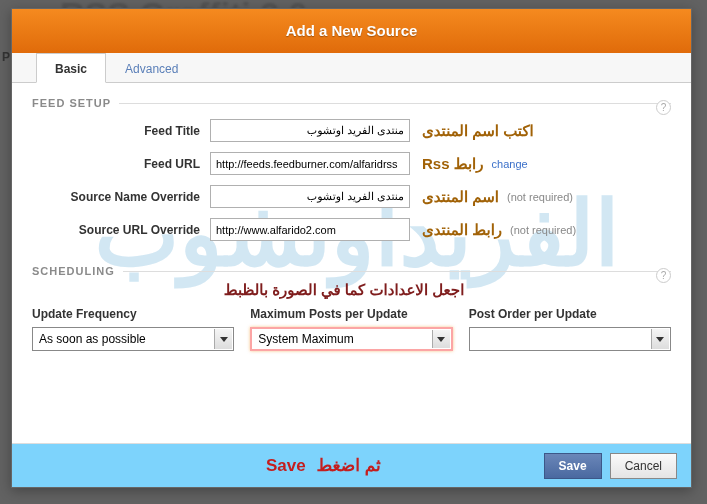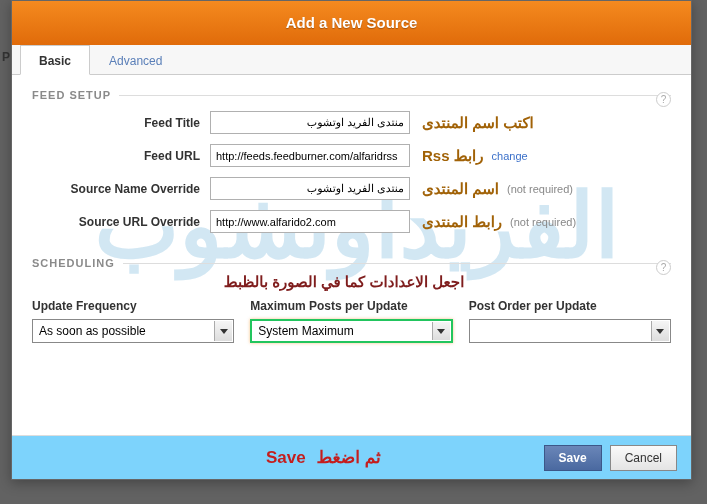--- a/index.html
+++ b/index.html
@@ -1,24 +1,24 @@
 <!DOCTYPE html>
 <html><head>
 <meta charset="utf-8">
 <style>
 * { box-sizing: border-box; margin: 0; padding: 0; }
 body { font-family: Arial, sans-serif; font-size: 12px; background: #888; width: 707px; height: 504px; overflow: hidden; position: relative; }
 
 .overlay-bg { position: absolute; inset: 0; background: rgba(60,60,60,0.5); }
 
-.dialog { position: absolute; left: 11px; top: 0; width: 681px; height: 480px; background: #fff; border: 1px solid #666; box-shadow: 0 3px 12px rgba(0,0,0,0.3); }
+.dialog { position: absolute; left: 11px; top: 8px; width: 681px; height: 480px; background: #fff; border: 1px solid #666; box-shadow: 0 3px 12px rgba(0,0,0,0.3); }
 
 .header { height: 44px; background: linear-gradient(#f58a1f, #e06b0a); color: #fff; text-align: center; line-height: 44px; font-weight: bold; font-size: 15px; text-shadow: 0 1px 1px rgba(0,0,0,0.3); }
 
-.tabs { height: 30px; border-bottom: 1px solid #ccc; display: flex; padding-left: 8px; background: #f7f7f7; }
+.tabs { height: 30px; border-bottom: 1px solid #ccc; display: flex; padding-left: 24px; background: #f7f7f7; }
 .tab { padding: 8px 18px 6px; font-size: 12px; cursor: pointer; border: 1px solid transparent; color: #5a7fb8; }
 .tab.active { background: #fff; border: 1px solid #ccc; border-bottom: 1px solid #fff; color: #333; font-weight: bold; margin-bottom: -1px; }
 
 .body { padding: 14px 20px; position: relative; height: 360px; }
 
 .watermark { position: absolute; top: 20px; left: 80px; width: 530px; height: 260px; color: #a6d0e8; font-size: 90px; font-weight: bold; opacity: 0.5; z-index: 0; display: flex; align-items: center; justify-content: center; pointer-events: none; letter-spacing: -4px; direction: rtl; }
 
 fieldset { border: none; border-top: 1px solid #ddd; margin-bottom: 14px; position: relative; z-index: 1; }
 legend { color: #8a8a8a; font-size: 11px; letter-spacing: 1px; padding-right: 8px; font-weight: bold; }
 .help-icon { float: right; width: 15px; height: 15px; border: 1px solid #ccc; border-radius: 50%; color: #aaa; display: inline-flex; align-items: center; justify-content: center; font-size: 10px; margin-top: -9px; background: #fff; }
@@ -30,21 +30,21 @@
 .ann { margin-left: 12px; color: #a16207; font-weight: bold; font-size: 15px; direction: rtl; }
 .ann-sub { margin-left: 8px; color: #888; font-size: 11px; }
 .change-link { margin-left: 8px; color: #3b70c9; font-size: 11px; cursor: pointer; }
 
 .sched-ann { color: #7f1d1d; font-weight: bold; font-size: 15px; direction: rtl; text-align: center; margin: 4px 0 8px; }
 
 .sched-cols { display: flex; gap: 16px; margin-top: 4px; }
 .sched-col { flex: 1; }
 .sched-col-label { font-weight: bold; font-size: 12px; margin-bottom: 6px; color: #333; }
 .select-wrap { position: relative; border: 1px solid #888; height: 24px; background: #fff; display: flex; align-items: center; padding: 0 6px; cursor: pointer; }
-.select-wrap.hl { border: 2px solid #22c55e; box-shadow: 0 0 3px rgba(244,140,20,0.5); }
+.select-wrap.hl { border: 2px solid #fca5a5; box-shadow: 0 0 3px rgba(244,140,20,0.5); }
 .select-arrow { position: absolute; right: 1px; top: 1px; bottom: 1px; width: 18px; background: linear-gradient(#f5f5f5,#ddd); border-left: 1px solid #aaa; display: flex; align-items: center; justify-content: center; }
 .caret { width: 0; height: 0; border-left: 4px solid transparent; border-right: 4px solid transparent; border-top: 5px solid #333; }
 
 .footer { position: absolute; left: 0; right: 0; bottom: 0; height: 44px; border-top: 1px solid #ddd; display: flex; align-items: center; justify-content: flex-end; padding: 0 14px; gap: 8px; background: #7dd3fc; }
 .footer-ann { color: #c41e1e; font-weight: bold; font-size: 17px; margin-right: auto; margin-left: 240px; direction: rtl; }
 .save-big { color: #c41e1e; font-weight: bold; font-size: 17px; margin-right: 6px; direction: ltr; }
 .btn { height: 26px; padding: 0 14px; border: 1px solid #888; background: linear-gradient(#fafafa,#e4e4e4); font-size: 12px; cursor: pointer; color: #333; }
 .btn.primary { background: linear-gradient(#6a86b8,#4a69a0); color: #fff; font-weight: bold; border-color: #3c5788; }
 
 .bg-blur { position: absolute; top: -5px; left: 60px; font-size: 34px; color: #444; font-weight: bold; filter: blur(1px); opacity: 0.5; }

